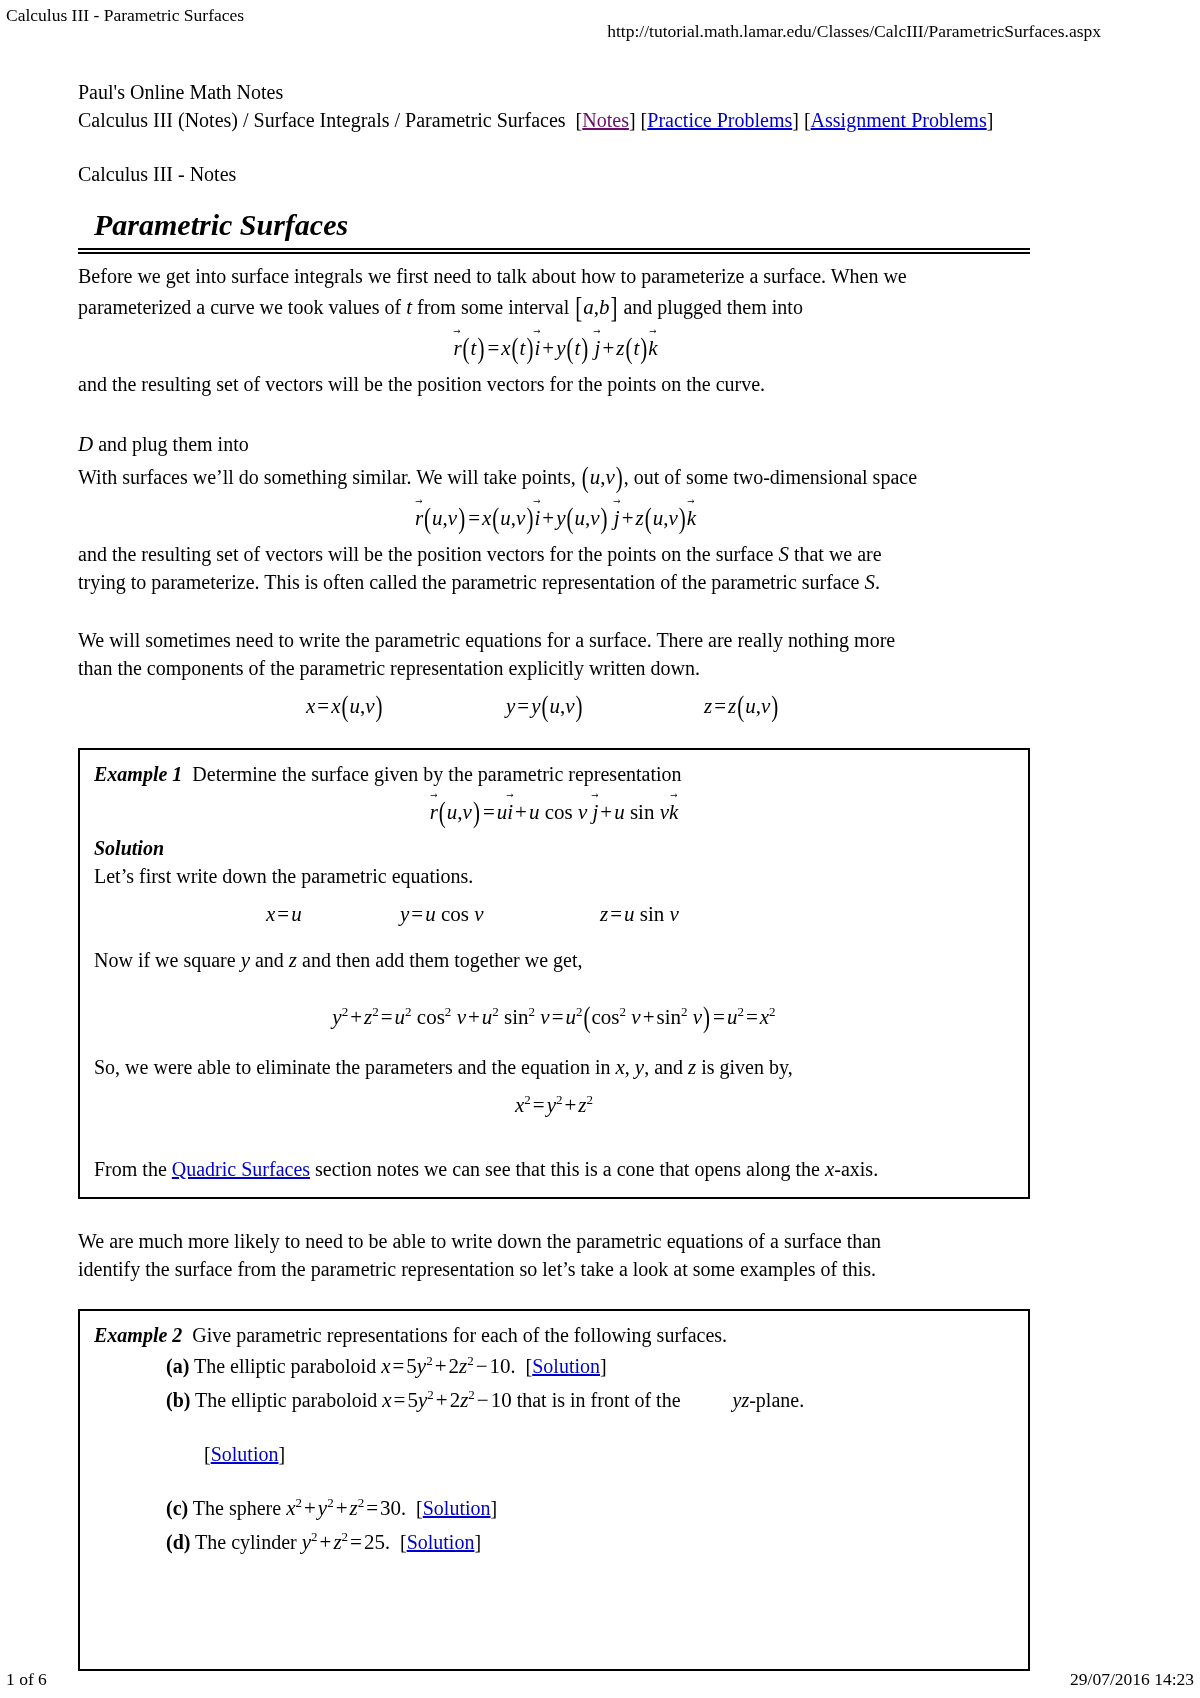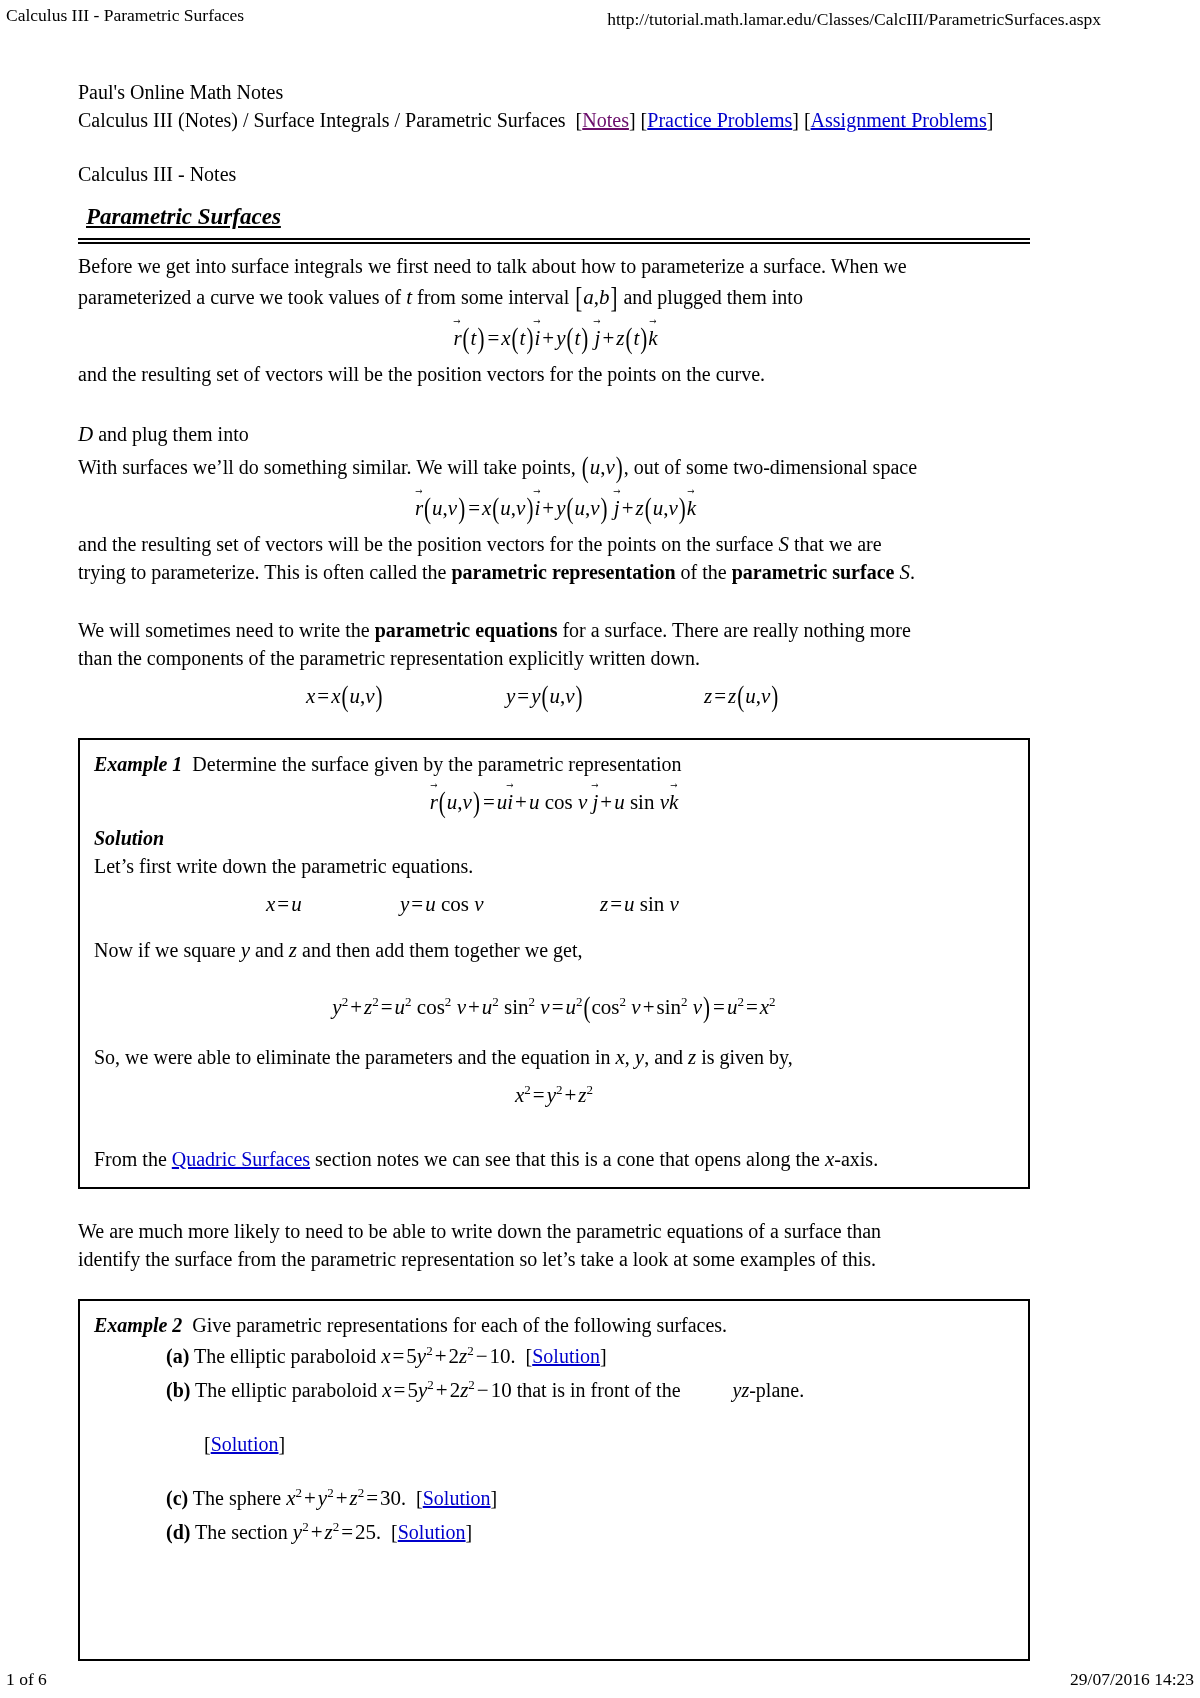--- a/index.html
+++ b/index.html
@@ -29,21 +29,21 @@
   }
   .page-header .hdr-left {
     position: absolute;
     left: 6px;
     top: 0;
     white-space: nowrap;
   }
   .page-header .hdr-right {
     position: absolute;
     right: 6px;
-    top: 4px;
+    top: 16px;
     white-space: nowrap;
   }
   .page-footer {
     position: absolute;
     bottom: 6px;
     left: 0;
     width: 1200px;
     height: 24px;
     font-size: 17.5px;
     line-height: 22px;
@@ -90,25 +90,24 @@
   .spacer-md { height: 30px; }
 
   .notes-label {
     margin: 0;
     padding: 0;
   }
 
   .section-title {
     font-weight: bold;
     font-style: italic;
-    font-size: 23px;
+    font-size: 30px;
     line-height: 30px;
-    margin: 0;
+    margin: 8px;
     padding-left: 8px;
-    text-decoration: underline;
   }
   .double-rule {
     margin-top: 6px;
     width: 952px;
     border-top: 2px solid #000;
     border-bottom: 2px solid #000;
     height: 2px;
     box-sizing: content-box;
   }
 
@@ -206,21 +205,21 @@
     padding: 0 0 0 72px;
     line-height: 34px;
   }
   .ex-list-item .mark {
     font-weight: bold;
   }
   .sub-solution {
     padding-left: 110px;
     line-height: 34px;
   }
-  .bold { font-weight: bold; }
+  .bold { font-weight: normal; }
   .ital { font-style: italic; margin-left: 47px; }
 </style>
 </head>
 <body>
 
 <div class="page-header">
   <span class="hdr-left">Calculus III - Parametric Surfaces</span>
   <span class="hdr-right">http://tutorial.math.lamar.edu/Classes/CalcIII/ParametricSurfaces.aspx</span>
 </div>
 
@@ -404,21 +403,21 @@
 
     <p class="ex-list-item">
       <span class="mark">(c)</span>
       <span>The sphere</span>
       <span class="math"><span class="mi">x</span><sup class="exp">2</sup><span class="mo">+</span><span class="mi">y</span><sup class="exp">2</sup><span class="mo">+</span><span class="mi">z</span><sup class="exp">2</sup><span class="mo">=</span><span class="mup">30</span></span><span>.</span>&nbsp;
       <span>[</span><a class="link">Solution</a><span>]</span>
     </p>
 
     <p class="ex-list-item">
       <span class="mark">(d)</span>
-      <span>The section</span>
+      <span>The cylinder</span>
       <span class="math"><span class="mi">y</span><sup class="exp">2</sup><span class="mo">+</span><span class="mi">z</span><sup class="exp">2</sup><span class="mo">=</span><span class="mup">25</span></span><span>.</span>&nbsp;
       <span>[</span><a class="link">Solution</a><span>]</span>
     </p>
   </div>
 
 </div>
 
 <div class="page-footer">
   <span class="ftr-left">1 of 6</span>
   <span class="ftr-right">29/07/2016 14:23</span>

